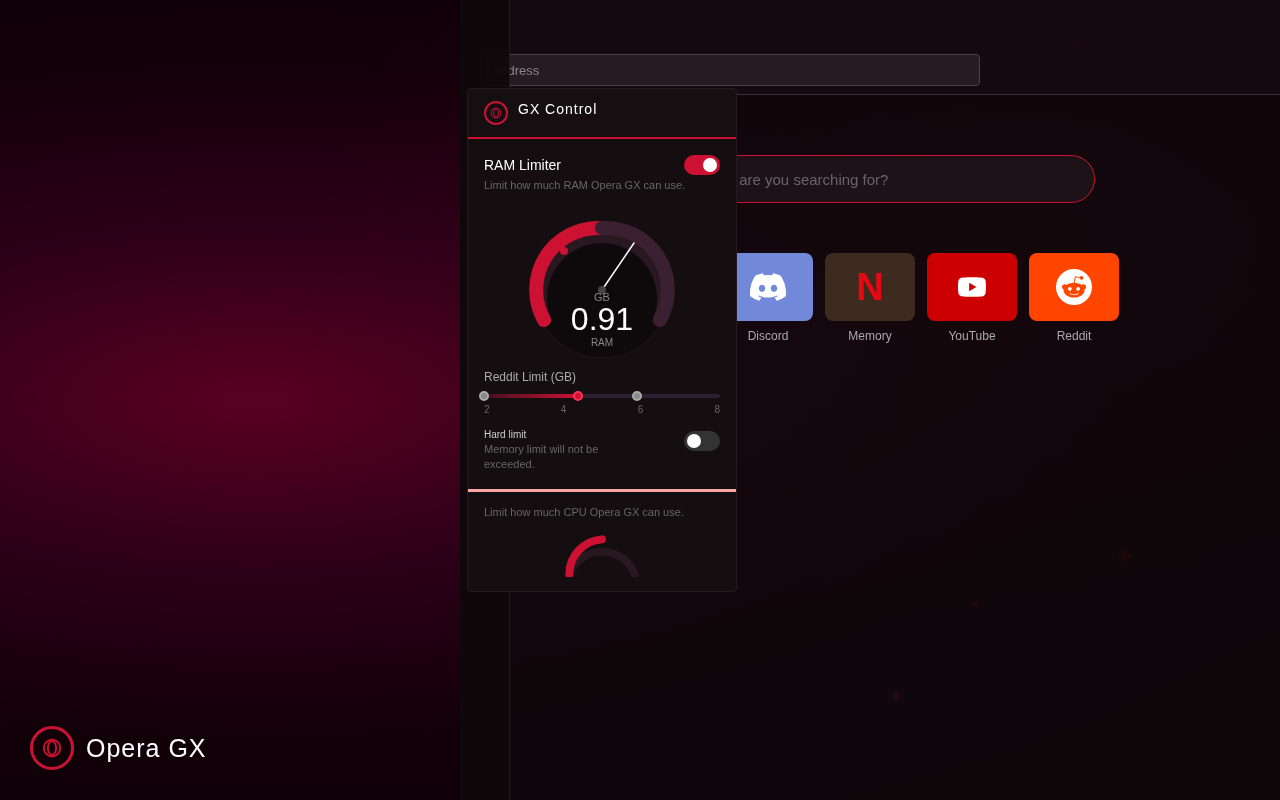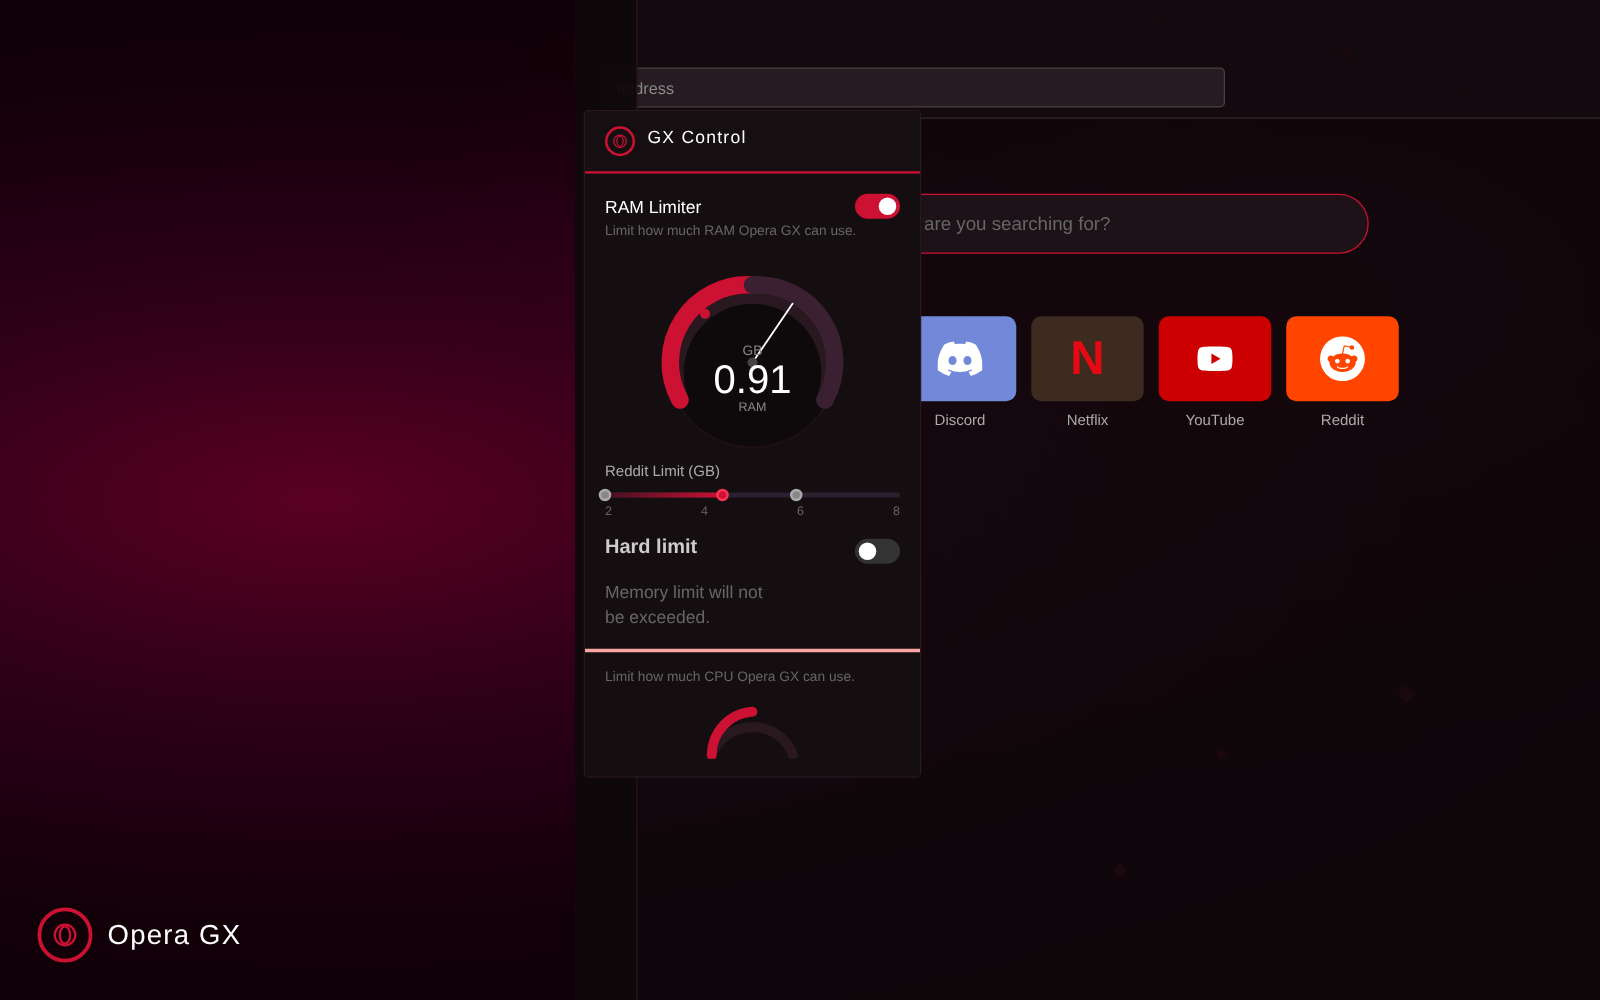--- a/index.html
+++ b/index.html
@@ -195,21 +195,21 @@
       border-radius: 50%;
       border: 3px solid #cc1133;
       display: flex;
       align-items: center;
       justify-content: center;
       background: transparent;
     }
 
     .opera-brand {
       color: #fff;
-      font-size: 22px;
+      font-size: 25px;
       font-weight: 500;
       letter-spacing: 1px;
     }
 
     
     .gx-panel {
       position: absolute;
       left: 467px;
       top: 88px;
       width: 270px;
@@ -314,21 +314,21 @@
       height: 155px;
     }
 
     .gauge-svg {
       width: 160px;
       height: 155px;
     }
 
     .gauge-value {
       position: absolute;
-      bottom: 28px;
+      bottom: 12px;
       left: 50%;
       transform: translateX(-50%);
       text-align: center;
     }
 
     .gauge-unit {
       color: #888;
       font-size: 11px;
       display: block;
     }
@@ -408,28 +408,28 @@
       display: flex;
       justify-content: space-between;
       align-items: flex-start;
       margin-top: 14px;
     }
 
     .hard-limit-text {}
 
     .hard-limit-title {
       color: #ccc;
-      font-size: 16px;
-      font-weight: 700;
-      margin-bottom: 17px;
+      font-size: 10px;
+      font-weight: 400;
+      margin-bottom: 2px;
     }
 
     .hard-limit-desc {
       color: #666;
-      font-size: 14px;
+      font-size: 11px;
       line-height: 1.4;
       max-width: 140px;
     }
 
     
     .cpu-section {
       padding: 14px 16px;
       background: rgba(20,14,17,0.99);
     }
 
@@ -485,21 +485,21 @@
         <div class="speed-dial-icon discord-bg">
           <svg width="36" height="36" viewBox="0 0 24 24" fill="white">
             <path d="M20.317 4.37a19.791 19.791 0 0 0-4.885-1.515.074.074 0 0 0-.079.037c-.21.375-.444.864-.608 1.25a18.27 18.27 0 0 0-5.487 0 12.64 12.64 0 0 0-.617-1.25.077.077 0 0 0-.079-.037A19.736 19.736 0 0 0 3.677 4.37a.07.07 0 0 0-.032.027C.533 9.046-.32 13.58.099 18.057c.002.022.015.043.032.054a19.9 19.9 0 0 0 5.993 3.03.078.078 0 0 0 .084-.028c.462-.63.874-1.295 1.226-1.994a.076.076 0 0 0-.041-.106 13.107 13.107 0 0 1-1.872-.892.077.077 0 0 1-.008-.128 10.2 10.2 0 0 0 .372-.292.074.074 0 0 1 .077-.01c3.928 1.793 8.18 1.793 12.062 0a.074.074 0 0 1 .078.01c.12.098.246.198.373.292a.077.077 0 0 1-.006.127 12.299 12.299 0 0 1-1.873.892.077.077 0 0 0-.041.107c.36.698.772 1.362 1.225 1.993a.076.076 0 0 0 .084.028 19.839 19.839 0 0 0 6.002-3.03.077.077 0 0 0 .032-.054c.5-5.177-.838-9.674-3.549-13.66a.061.061 0 0 0-.031-.03zM8.02 15.33c-1.183 0-2.157-1.085-2.157-2.419 0-1.333.956-2.419 2.157-2.419 1.21 0 2.176 1.096 2.157 2.42 0 1.333-.956 2.418-2.157 2.418zm7.975 0c-1.183 0-2.157-1.085-2.157-2.419 0-1.333.955-2.419 2.157-2.419 1.21 0 2.176 1.096 2.157 2.42 0 1.333-.946 2.418-2.157 2.418z"></path>
           </svg>
         </div>
         <span class="speed-dial-label">Discord</span>
       </div>
 
       <div class="speed-dial-item">
         <div class="speed-dial-icon netflix-bg" style="font-size:38px;font-weight:900;color:#e50914;font-family:Arial Black,sans-serif;">N</div>
-        <span class="speed-dial-label">Netflix</span>
+        <span class="speed-dial-label">Memory</span>
       </div>
 
       <div class="speed-dial-item">
         <div class="speed-dial-icon youtube-bg">
           <svg width="36" height="28" viewBox="0 0 24 24" fill="white">
             <path d="M23.498 6.186a3.016 3.016 0 0 0-2.122-2.136C19.505 3.545 12 3.545 12 3.545s-7.505 0-9.377.505A3.017 3.017 0 0 0 .502 6.186C0 8.07 0 12 0 12s0 3.93.502 5.814a3.016 3.016 0 0 0 2.122 2.136c1.871.505 9.376.505 9.376.505s7.505 0 9.377-.505a3.015 3.015 0 0 0 2.122-2.136C24 15.93 24 12 24 12s0-3.93-.502-5.814zM9.545 15.568V8.432L15.818 12l-6.273 3.568z"></path>
           </svg>
         </div>
         <span class="speed-dial-label">YouTube</span>
       </div>

